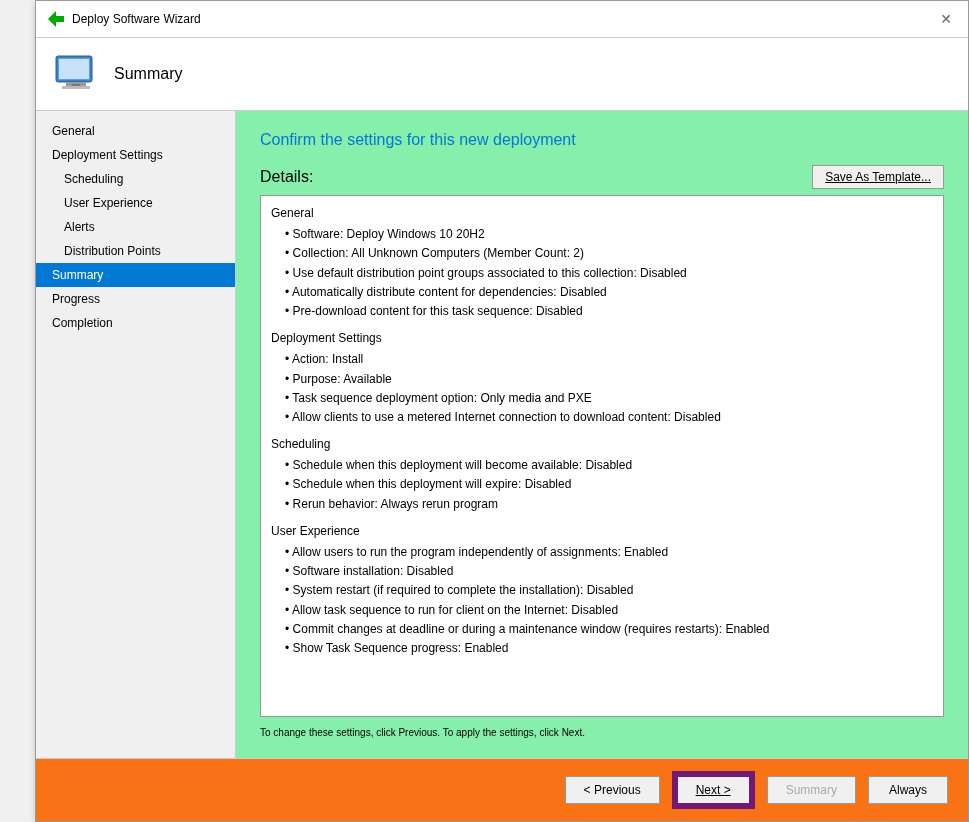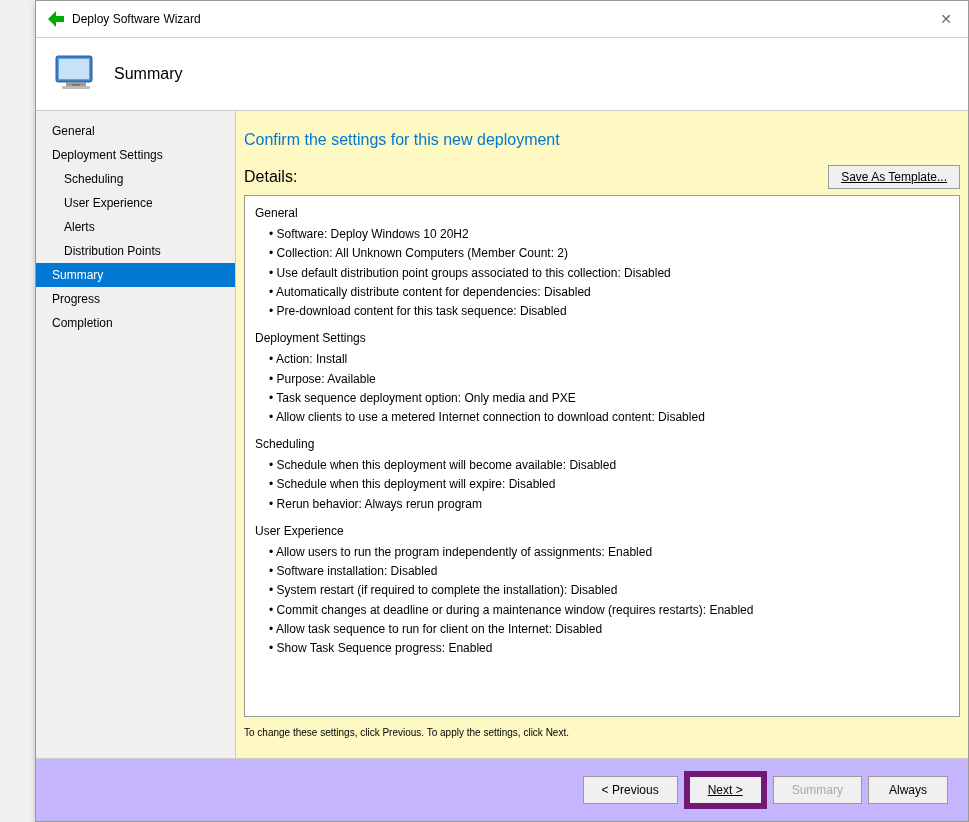--- a/index.html
+++ b/index.html
@@ -83,22 +83,22 @@
     }
     .sidebar-item.active {
       background: #0078d4;
       color: #ffffff;
     }
     .sidebar-item.sub {
       padding-left: 28px;
     }
     .main-content {
       flex: 1;
-      padding: 20px 8px;
-      background: #fef9c3;
+      padding: 20px 24px;
+      background: #86efac;
       display: flex;
       flex-direction: column;
       overflow: hidden;
     }
     .main-title {
       font-size: 16px;
       color: #0078d4;
       margin-bottom: 16px;
       font-weight: normal;
     }
@@ -148,26 +148,26 @@
     }
     .details-list li {
       color: #000;
     }
     .footer-note {
       margin-top: 10px;
       font-size: 10px;
       color: #000;
     }
     .footer-buttons {
-      background: #c4b5fd;
+      background: #f97316;
       border-top: 1px solid #ccc;
       padding: 12px 20px;
       display: flex;
       justify-content: flex-end;
-      gap: 6px;
+      gap: 12px;
       align-items: center;
     }
     .btn {
       padding: 6px 18px;
       font-size: 12px;
       border: 1px solid #999;
       background: #f0f0f0;
       cursor: pointer;
       min-width: 80px;
       text-align: center;
@@ -271,22 +271,22 @@
           <li>Schedule when this deployment will become available: Disabled</li>
           <li>Schedule when this deployment will expire: Disabled</li>
           <li>Rerun behavior: Always rerun program</li>
         </ul>
 
         <div class="details-section-title">User Experience</div>
         <ul class="details-list">
           <li>Allow users to run the program independently of assignments: Enabled</li>
           <li>Software installation: Disabled</li>
           <li>System restart (if required to complete the installation): Disabled</li>
+          <li>Allow task sequence to run for client on the Internet: Disabled</li>
           <li>Commit changes at deadline or during a maintenance window (requires restarts): Enabled</li>
-          <li>Allow task sequence to run for client on the Internet: Disabled</li>
           <li>Show Task Sequence progress: Enabled</li>
         </ul>
       </div>
 
       <div class="footer-note">To change these settings, click Previous. To apply the settings, click Next.</div>
     </div>
   </div>
 
   <div class="footer-buttons">
     <button class="btn">&lt; Previous</button>

